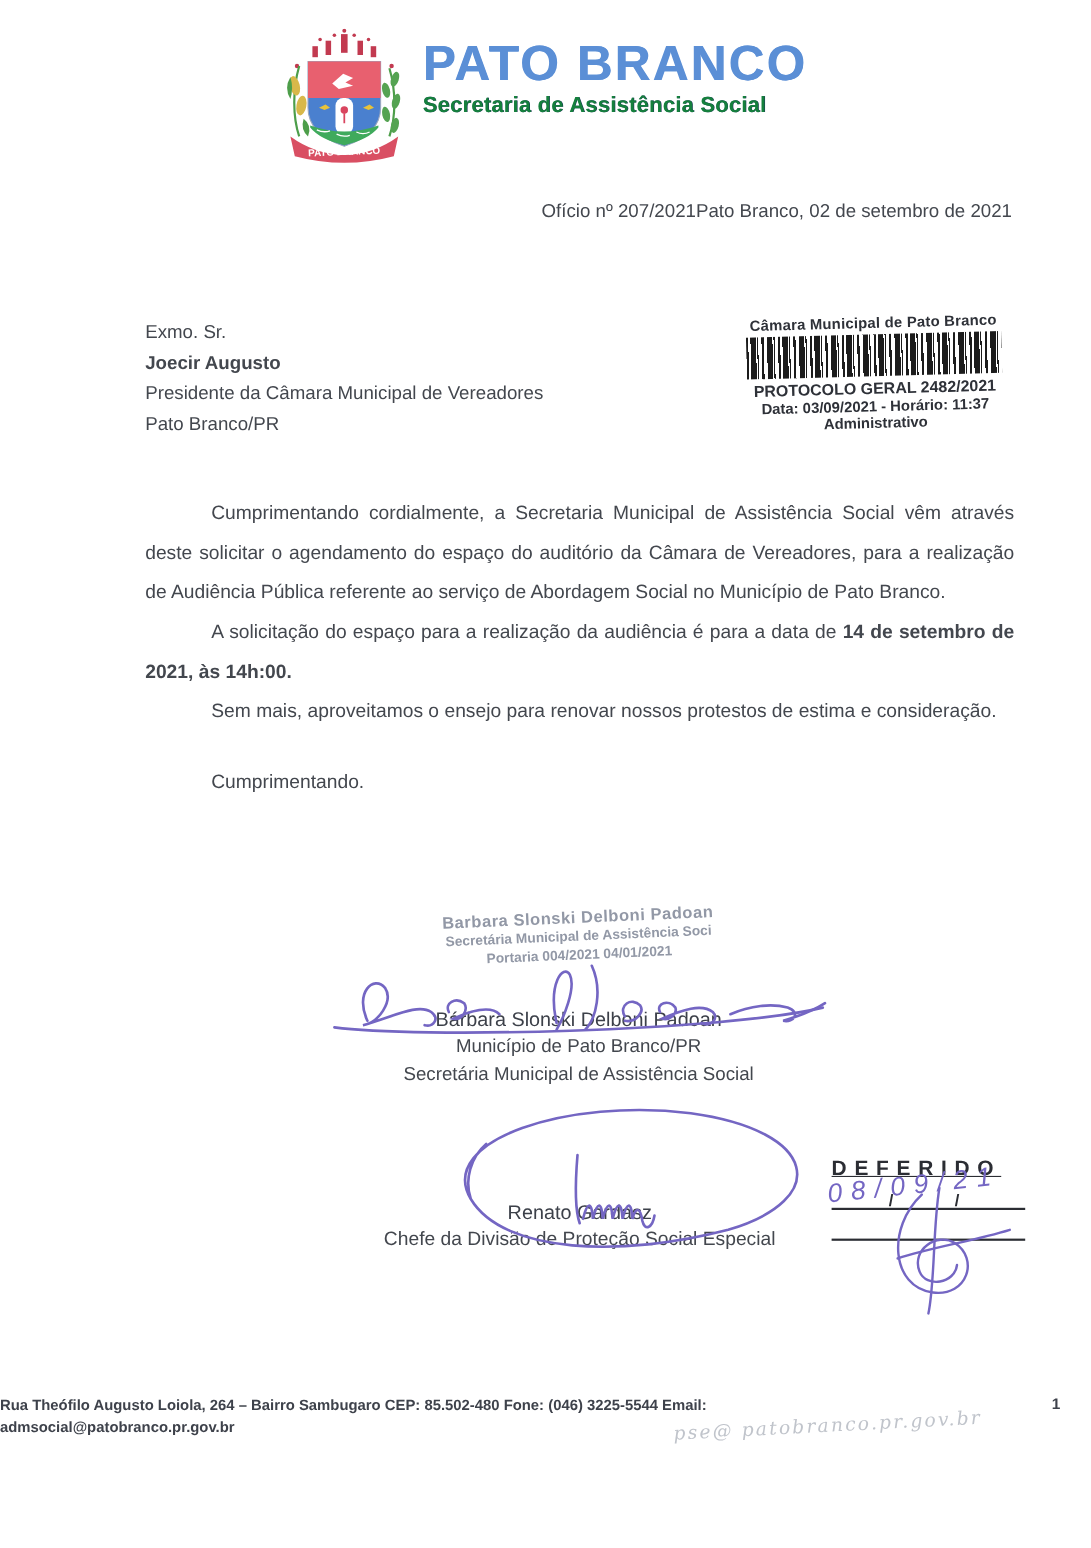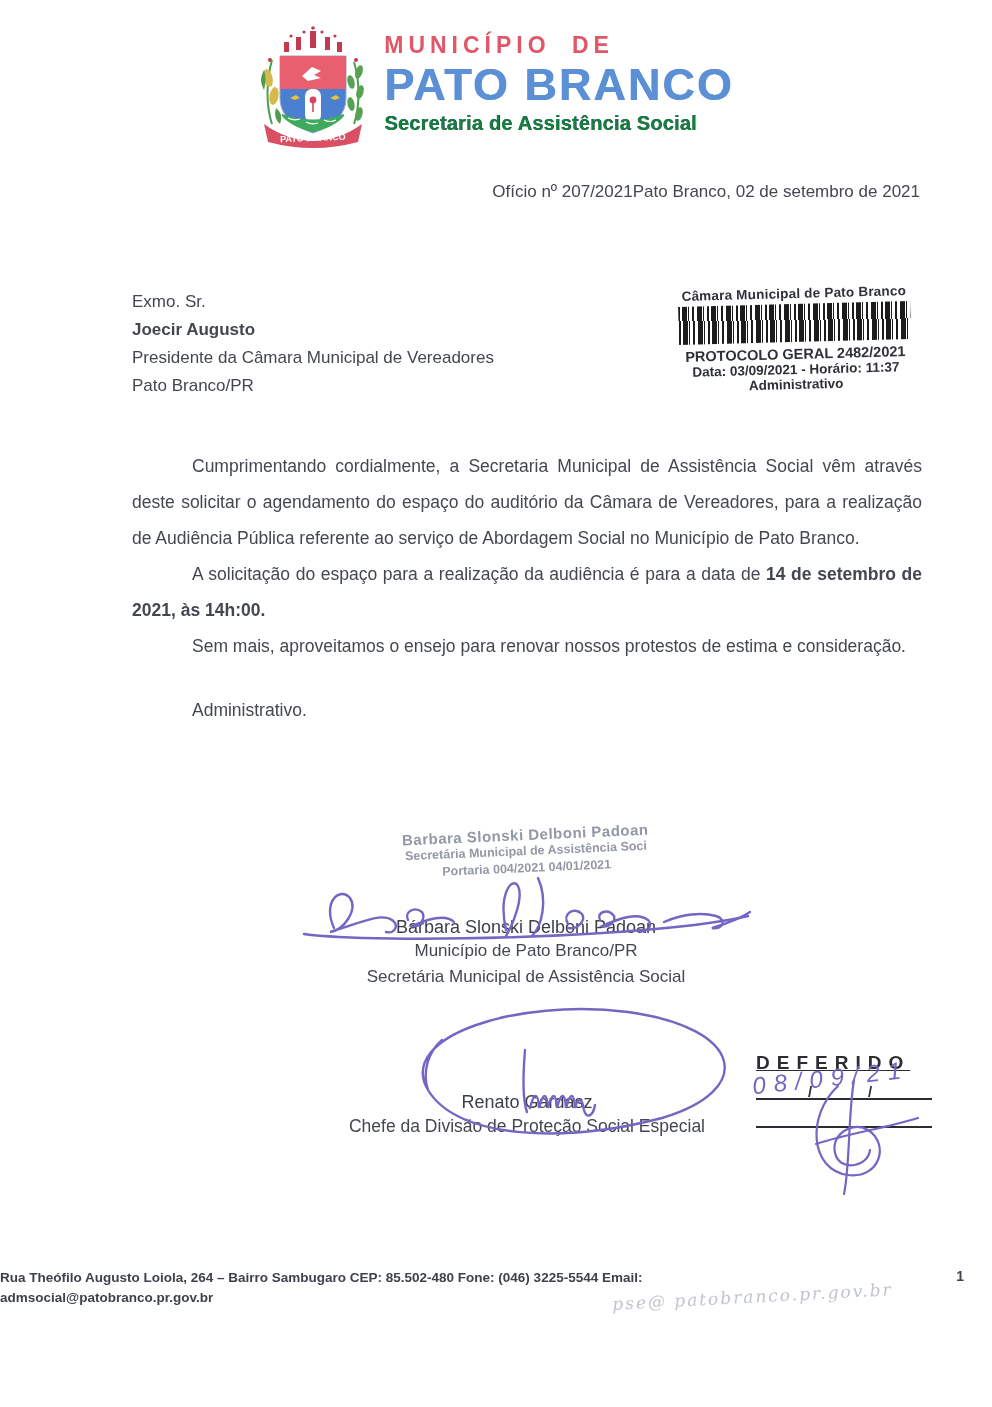--- a/index.html
+++ b/index.html
@@ -136,21 +136,20 @@
       <path d="M32,72 l6,-3 l4,3 l-5,2 z" fill="#e8c23a"></path>
       <path d="M72,72 l6,-3 l4,3 l-5,2 z" fill="#e8c23a"></path>
 
       <path d="M24,88 Q55,99 86,88 L86,90 Q77,101 55,106 Q33,101 24,90 Z" fill="#3faa5c"></path>
       <path d="M30,92 q6,3 12,1 M48,96 q6,3 12,1 M66,94 q6,3 12,0" stroke="#ffffff" stroke-width="1.2" fill="none"></path>
 
       <path d="M6,98 Q28,114 55,115 Q82,114 104,98 L100,116 Q55,128 10,116 Z" fill="#d94f63"></path>
       <text x="55" y="115" text-anchor="middle" font-size="9" font-weight="bold" fill="#ffffff" transform="rotate(-2 55 115)">PATO BRANCO</text>
     </svg>
     <div class="header-text">
-      <div class="muni-line">MUNICÍPIO DE</div>
       <div class="city-line">PATO BRANCO</div>
       <div class="dept-line">Secretaria de Assistência Social</div>
     </div>
   </div>
 
   <div class="meta-row">
     <span>Ofício nº 207/2021</span>
     <span>Pato Branco, 02 de setembro de 2021</span>
   </div>
 
@@ -166,21 +165,21 @@
     <div class="barcode"></div>
     <div class="proto-line">PROTOCOLO GERAL 2482/2021</div>
     <div class="dt-line">Data: 03/09/2021 - Horário: 11:37</div>
     <div class="sector">Administrativo</div>
   </div>
 
   <div class="body-text">
     <p>Cumprimentando cordialmente, a Secretaria Municipal de Assistência Social vêm através deste solicitar o agendamento do espaço do auditório da Câmara de Vereadores, para a realização de Audiência Pública referente ao serviço de Abordagem Social no Município de Pato Branco.</p>
     <p><span>A solicitação do espaço para a realização da audiência é para a data de </span><span class="b">14 de setembro de 2021, às 14h:00.</span></p>
     <p>Sem mais, aproveitamos o ensejo para renovar nossos protestos de estima e consideração.</p>
-    <p class="closing">Administrativo.</p>
+    <p class="closing">Cumprimentando.</p>
   </div>
 
   <div class="sig1">
     <div class="sig1-stamp">
       <div class="s1">Barbara Slonski Delboni Padoan</div>
       <div class="s2">Secretária Municipal de Assistência Soci</div>
       <div class="s3">Portaria 004/2021 04/01/2021</div>
     </div>
     <svg class="sig1-ink" viewBox="0 0 460 78">
       <g fill="none" stroke="#7466c3" stroke-width="2.4" stroke-linecap="round">

